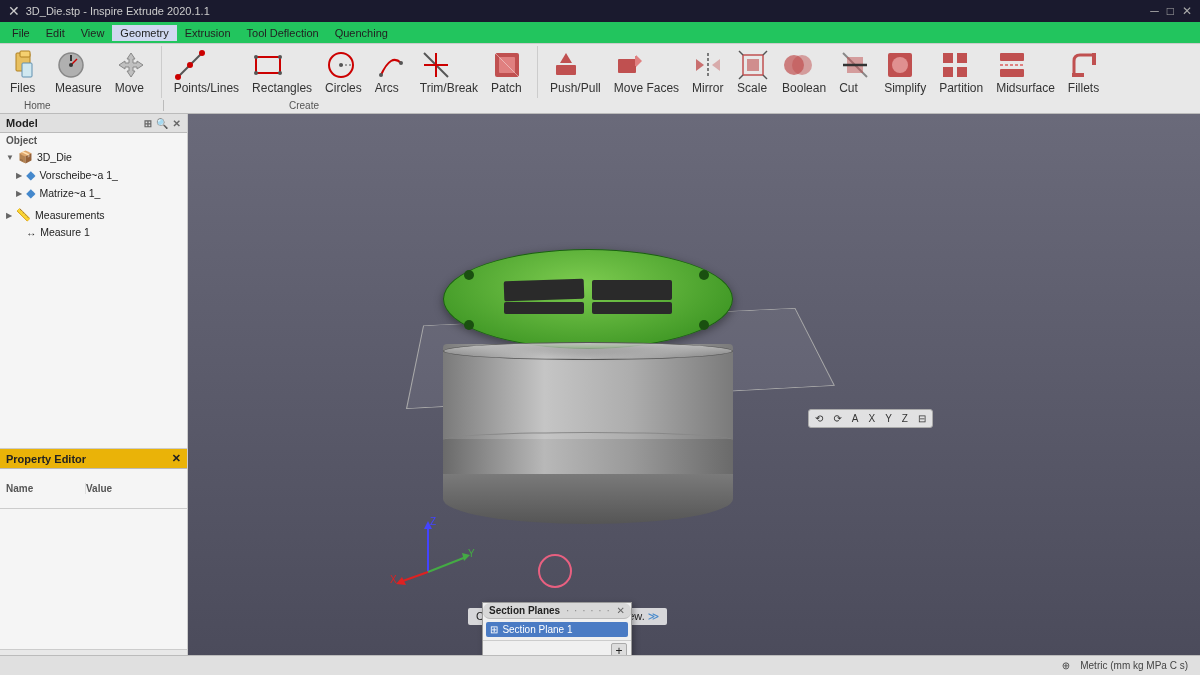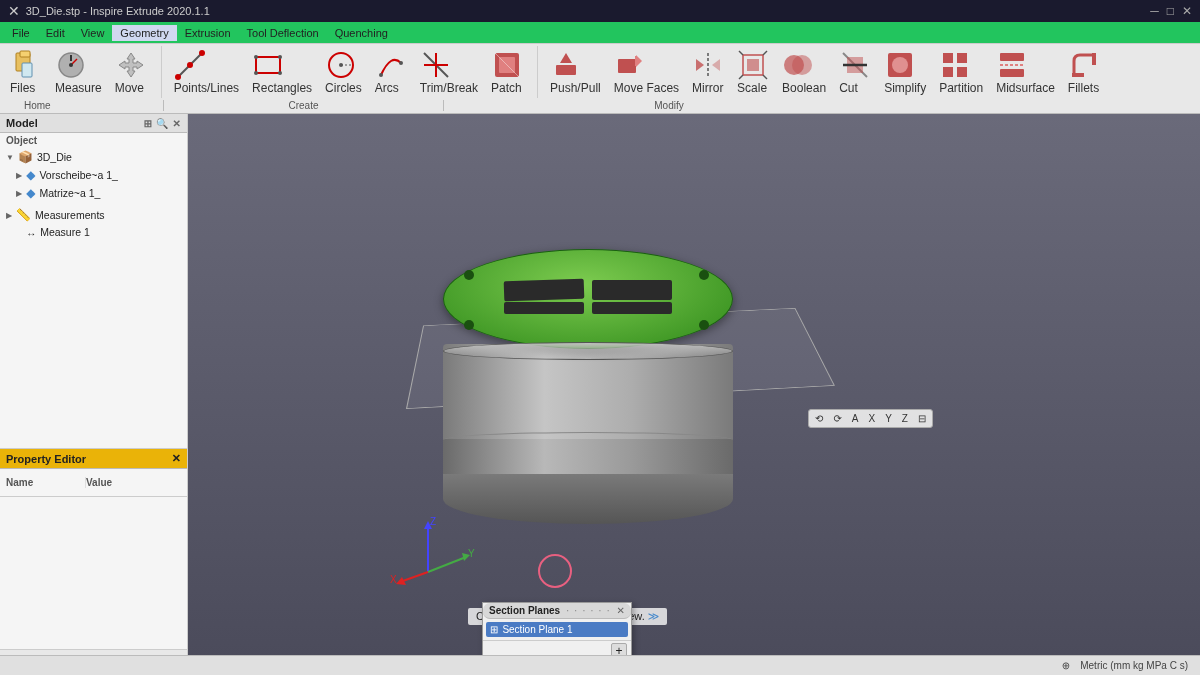--- a/index.html
+++ b/index.html
@@ -85,21 +85,21 @@
     .tree-arrow { font-size: 8px; color: #666; }
     .tree-icon { font-size: 12px; }
 
     #property-panel {
       height: 200px;
     }
     #property-header {
       background: #eab308; padding: 3px 6px; display: flex; align-items: center;
       justify-content: space-between; font-size: 11px; font-weight: bold; border-bottom: 1px solid #bbb;
     }
-    .prop-col-header { display: flex; padding: 8px 6px; font-weight: bold; font-size: 10px; color: #555; border-bottom: 1px solid #ccc; }
+    .prop-col-header { display: flex; padding: 14px 6px; font-weight: bold; font-size: 10px; color: #555; border-bottom: 1px solid #ccc; }
     .prop-col-name { width: 80px; border-right: 1px solid #ddd; }
 
     
     #left-bottom {
       height: 28px; background: #e8e8e8; border-top: 1px solid #ccc;
       display: flex; align-items: center; padding: 0 4px; gap: 4px;
     }
     .left-bottom-btn {
       width: 20px; height: 20px; display: flex; align-items: center; justify-content: center;
       cursor: pointer; border-radius: 2px; font-size: 12px; color: #444;
@@ -450,21 +450,20 @@
           </svg>
         </div>
         <span>Fillets</span>
       </div>
     </div>
   </div>
 
   <div class="toolbar-label-row">
     <div class="group-label" style="min-width:160px; text-align:left;">Home</div>
     <div class="group-label" style="min-width:280px; text-align:center;">Create</div>
-    <div class="group-label" style="min-width:450px; text-align:center;">Modify</div>
   </div>
 </div>
 
 <div id="main">
 
   <div id="left-panel">
     <div id="model-panel">
       <div id="model-header">
         <span>Model</span>
         <div class="header-icons">

